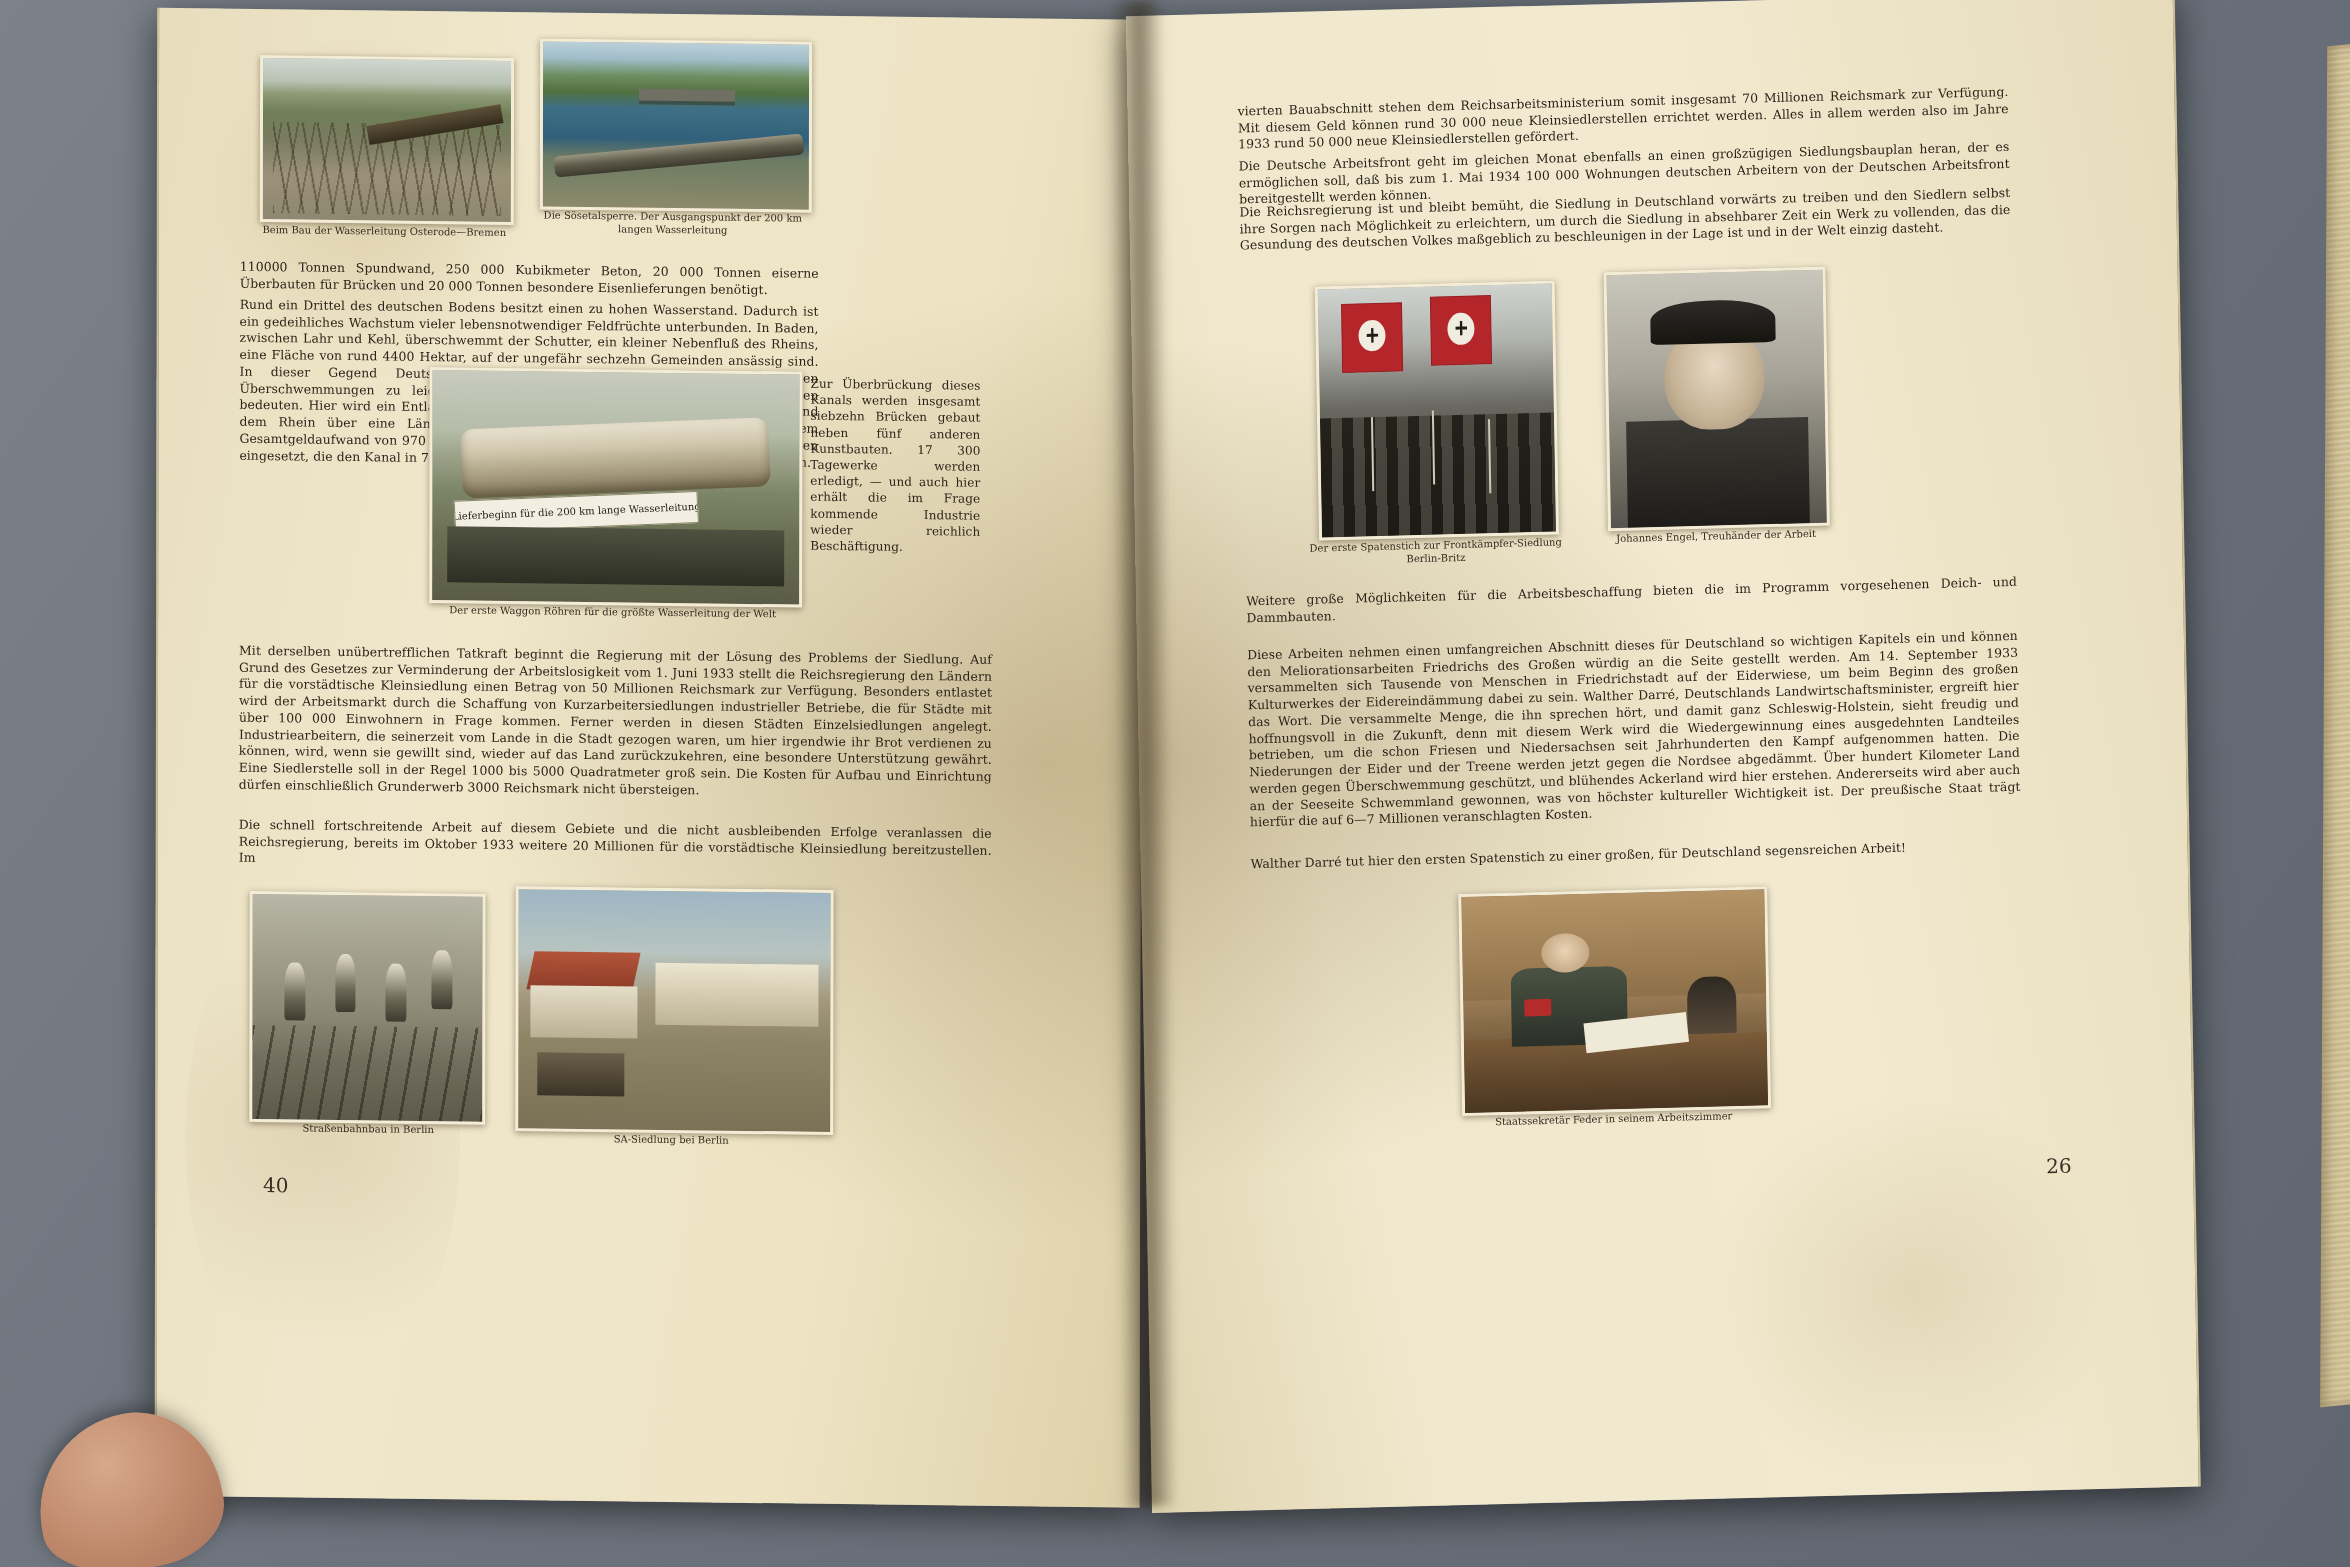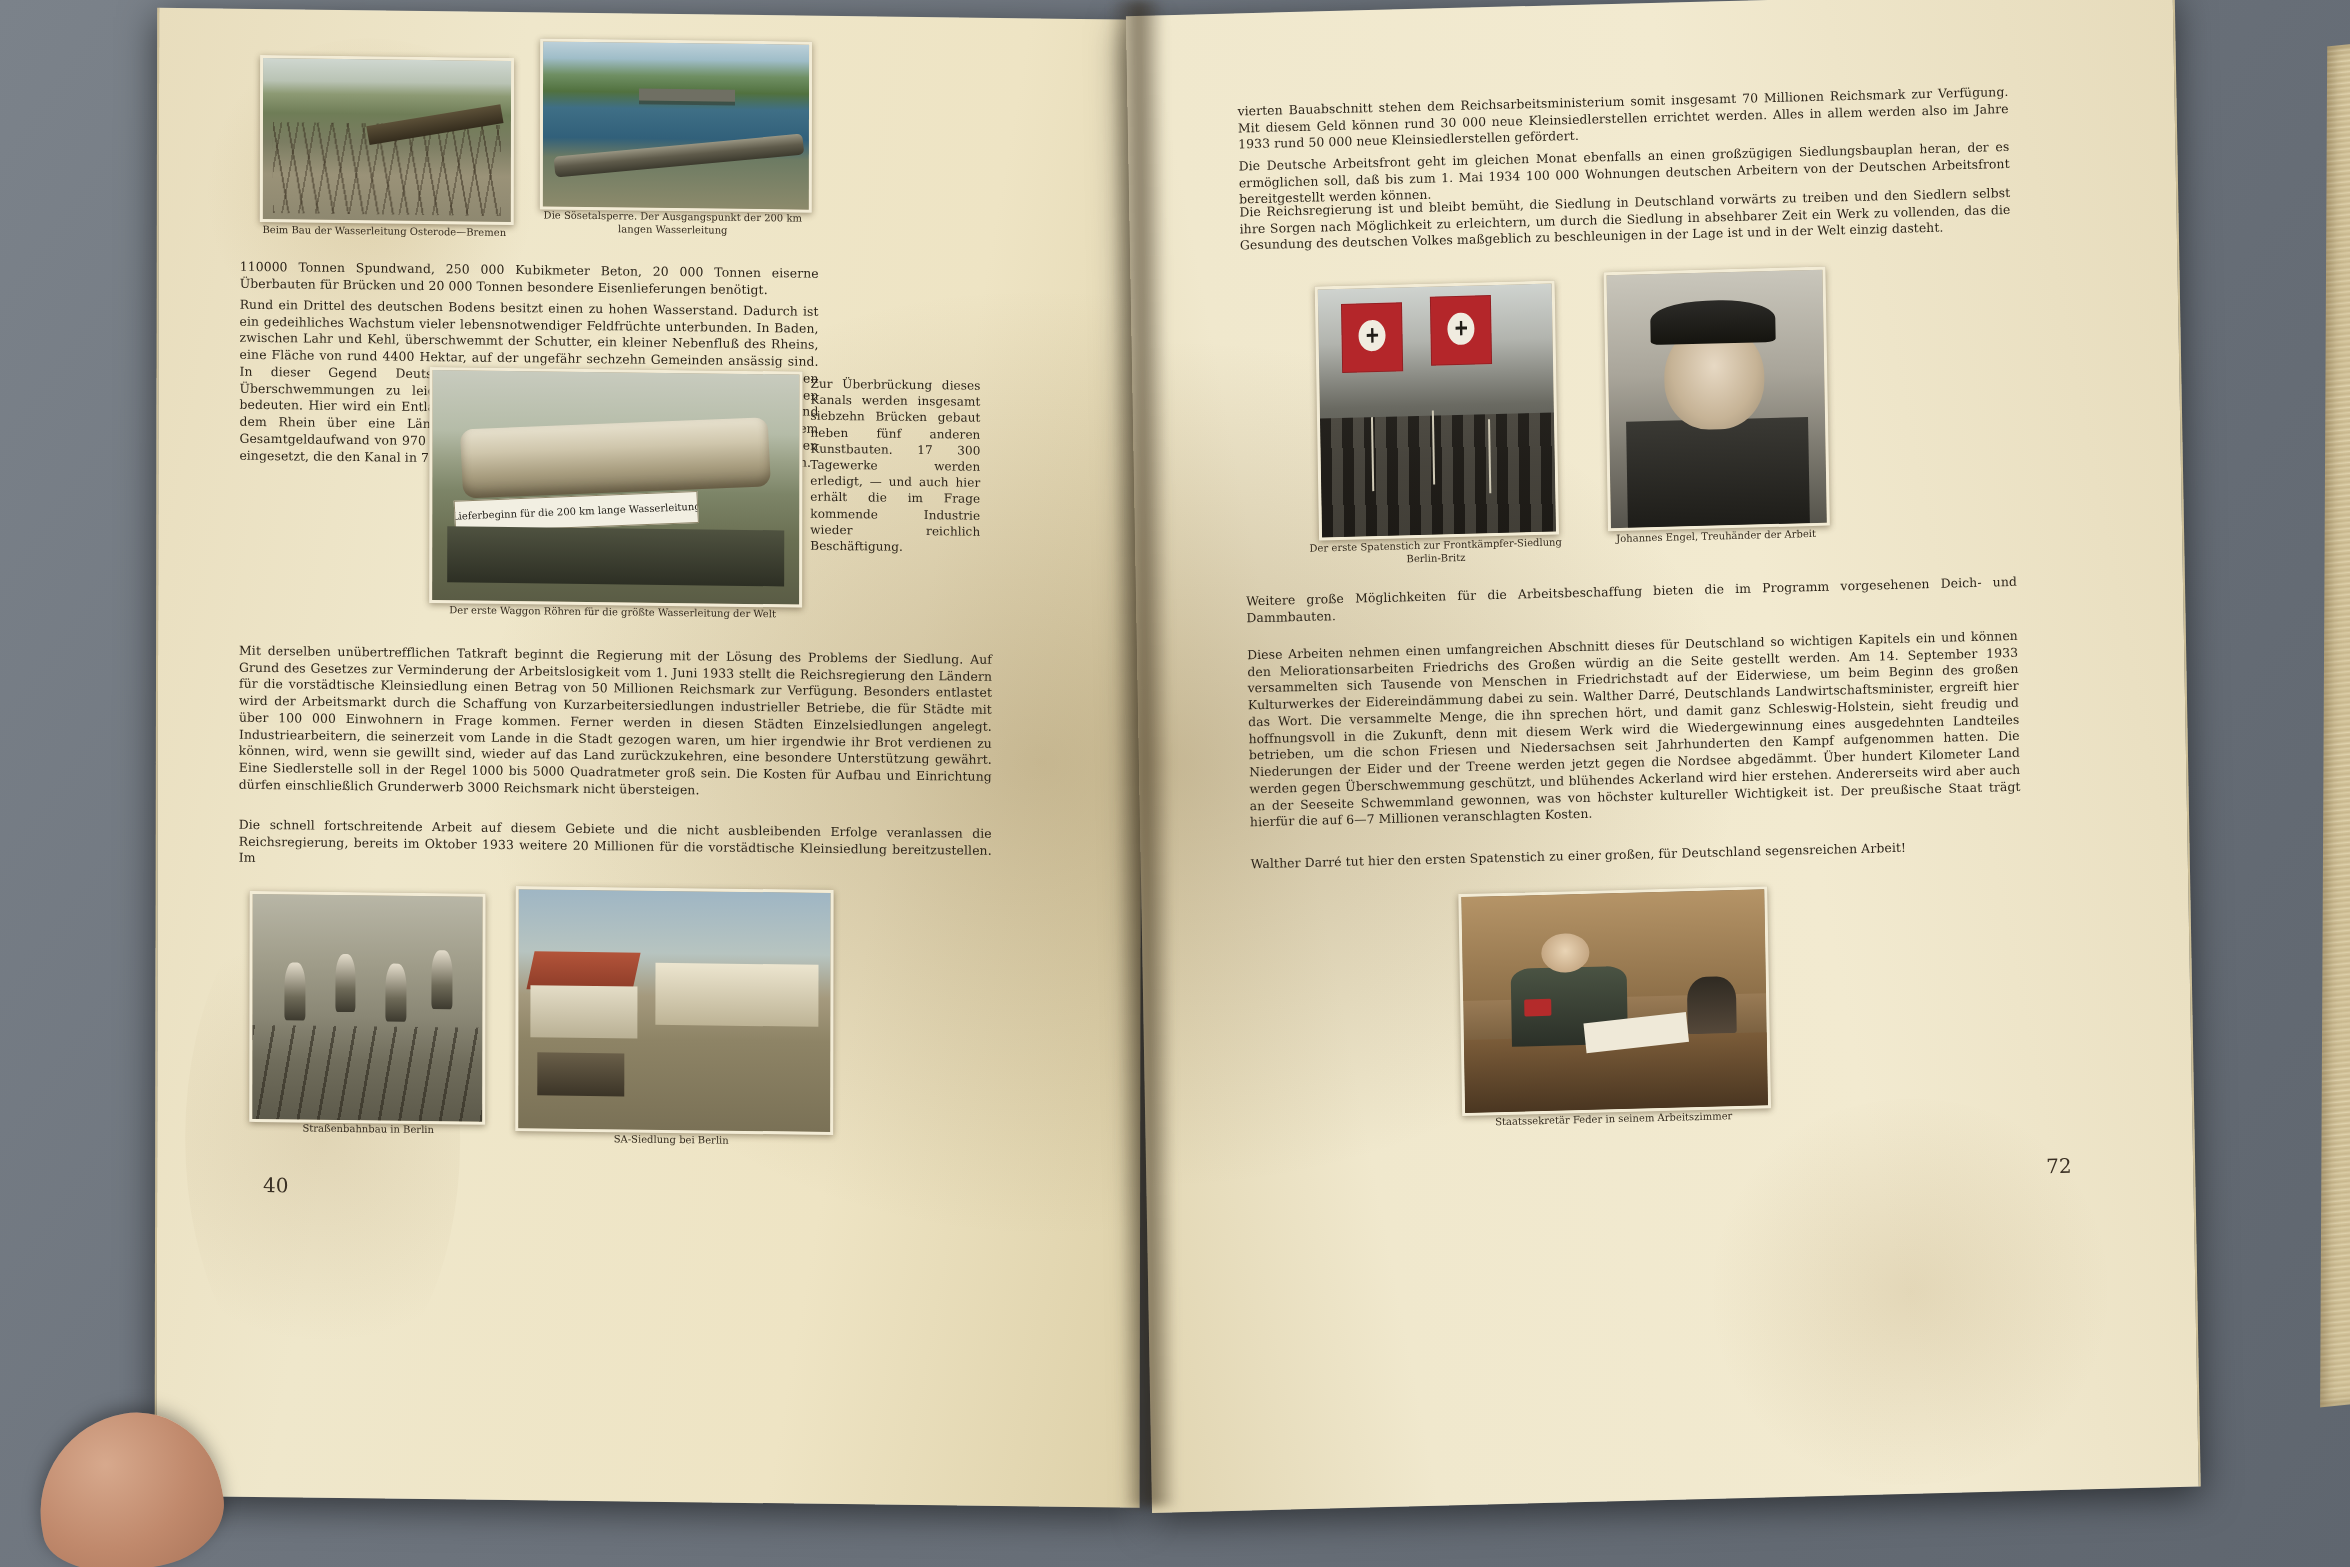--- a/index.html
+++ b/index.html
@@ -436,21 +436,21 @@
           <div class="lamp"></div>
           <div class="desk"></div>
           <div class="man-body"></div>
           <div class="armband"></div>
           <div class="man-head"></div>
           <div class="papers"></div>
         </div>
       </div>
       <div class="caption" style="position:absolute; left:308px; top:1109px; width:321px;">Staatssekretär Feder in seinem Arbeitszimmer</div>
 
-      <div class="pageno" style="position:absolute; left:900px; top:1161px;">72</div>
+      <div class="pageno" style="position:absolute; left:900px; top:1161px;">26</div>
     </div>
 
     <div class="gutter"></div>
   </div>
 
   <div class="thumb"></div>
 </div>
 
 
 </body></html>

